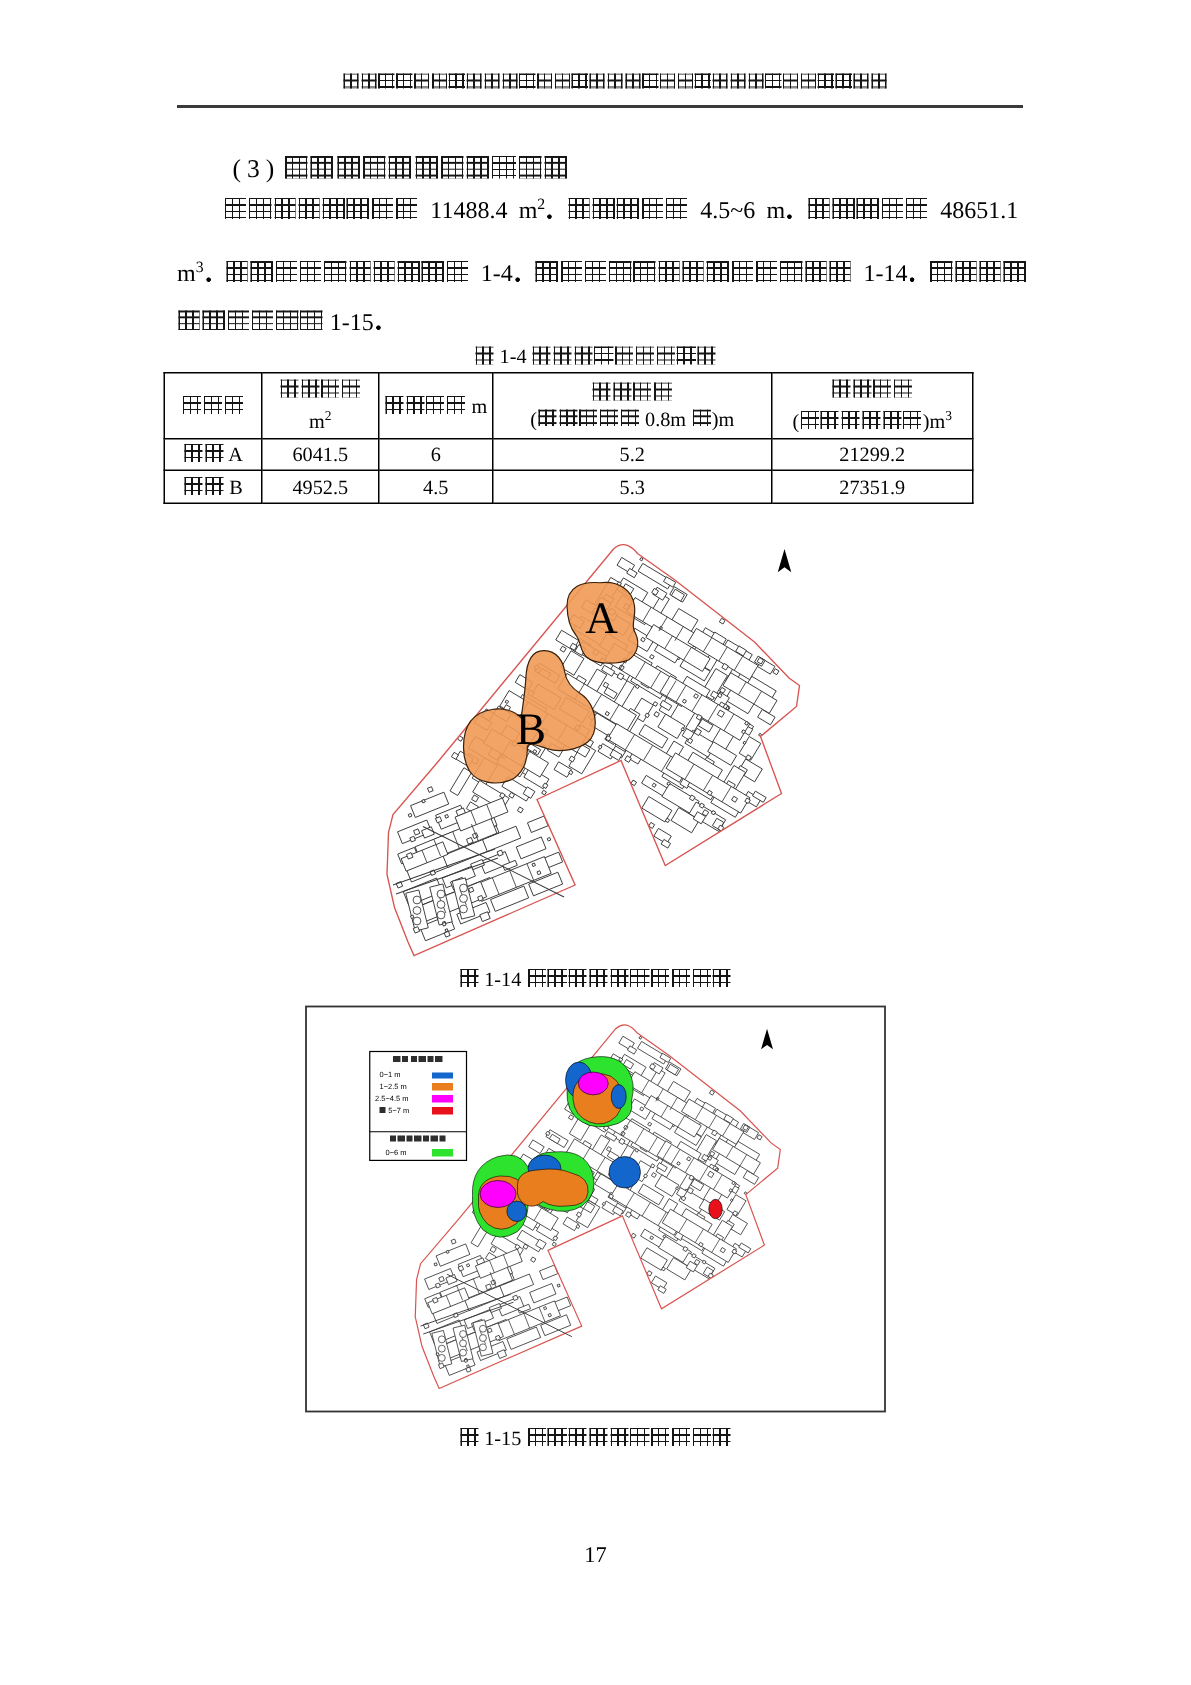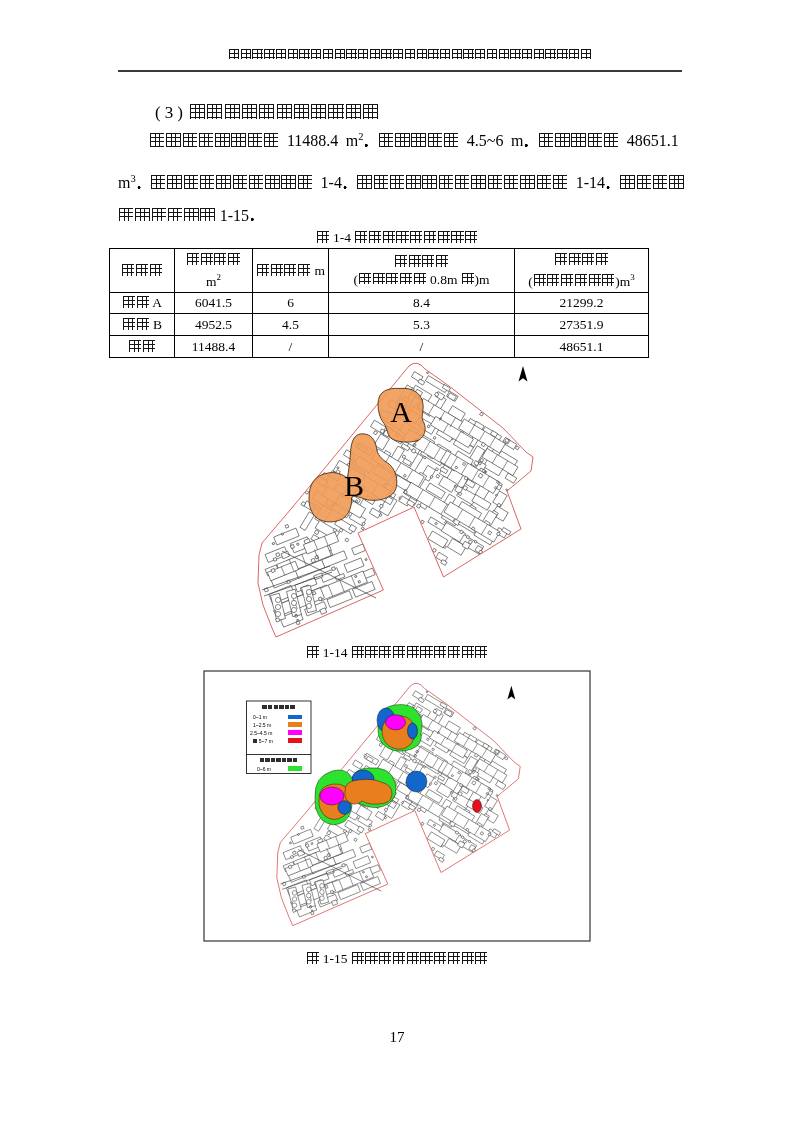--- a/index.html
+++ b/index.html
@@ -48,36 +48,29 @@
  <td><i class="h"></i><i class="h"></i><i class="h"></i></td>
  <td><i class="h"></i><i class="h"></i><i class="h"></i><i class="h"></i><br>m<sup style="font-size:9px;">2</sup></td>
  <td><i class="h"></i><i class="h"></i><i class="h"></i><i class="h"></i> m</td>
  <td><i class="h"></i><i class="h"></i><i class="h"></i><i class="h"></i><br>(<i class="h"></i><i class="h"></i><i class="h"></i><i class="h"></i><i class="h"></i> 0.8m <i class="h"></i>)m</td>
  <td><i class="h"></i><i class="h"></i><i class="h"></i><i class="h"></i><br>(<i class="h"></i><i class="h"></i><i class="h"></i><i class="h"></i><i class="h"></i><i class="h"></i>)m<sup style="font-size:9px;">3</sup></td>
 </tr>
 <tr style="height:21px;">
         <td><i class="h"></i><i class="h"></i> A</td>
         <td>6041.5</td>
         <td>6</td>
-        <td>8.4</td>
+        <td>5.2</td>
         <td>21299.2</td>
       </tr>
 <tr style="height:22px;">
         <td><i class="h"></i><i class="h"></i> B</td>
         <td>4952.5</td>
         <td>4.5</td>
         <td>5.3</td>
         <td>27351.9</td>
-      </tr>
-<tr style="height:22px;">
-        <td><i class="h"></i><i class="h"></i></td>
-        <td>11488.4</td>
-        <td>/</td>
-        <td>/</td>
-        <td>48651.1</td>
       </tr>
 </tbody>
   </table>
 
 <svg class="abs" style="left:0;top:0;" width="794" height="1123" viewBox="0 0 794 1123">
 <defs>
 <clipPath id="clipb">
         <polygon points="417,364 449,386 503,428 526,452 533,457 531,471 507,491 521,529 443.5,577 414,507 358,533 383.4,590 276,637 272,628 263,605 258,583 259,555 262,543 291,509"></polygon>
       </clipPath>
 <g id="siteplan">

